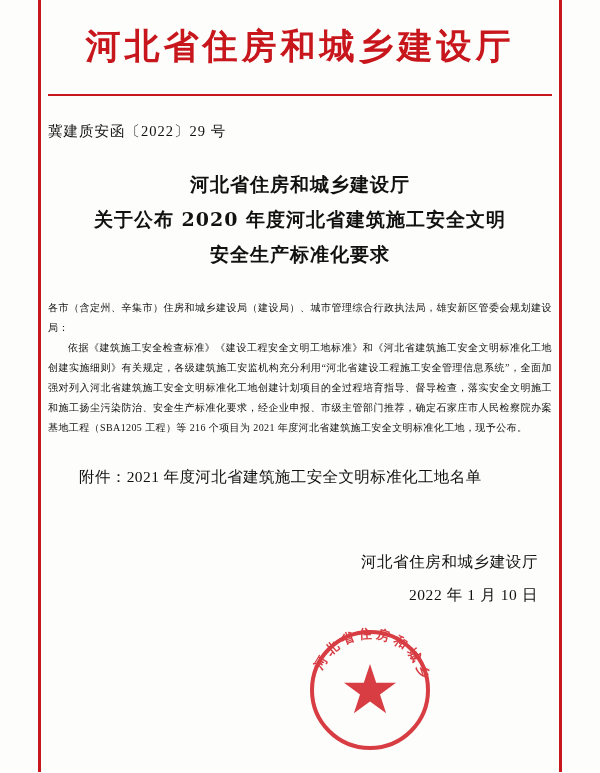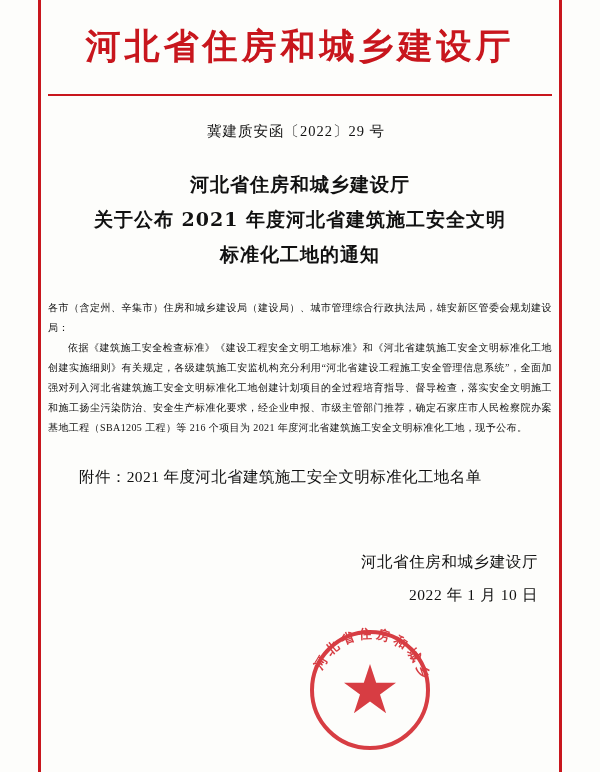--- a/index.html
+++ b/index.html
@@ -59,21 +59,21 @@
 
   .letterhead-rule {
     margin-top: 26px;
     height: 2px;
     background: #c8161d;
   }
 
   
   .doc-number {
     margin-top: 26px;
-    text-align: center;
+    text-align: left;
     font-size: 14.5px;
     letter-spacing: 1px;
     padding-right: 8px;
   }
 
   
   .doc-heading {
     margin-top: 26px;
     text-align: center;
     font-family: "DejaVu Serif", "Liberation Serif", serif;
@@ -148,22 +148,22 @@
     <div class="letterhead">
       <div class="letterhead-title">河北省住房和城乡建设厅</div>
     </div>
 
     <div class="letterhead-rule"></div>
 
     <div class="doc-number">冀建质安函〔2022〕29 号</div>
 
     <div class="doc-heading">
       <span class="doc-heading-line">河北省住房和城乡建设厅</span>
-      <span class="doc-heading-line">关于公布 2021 年度河北省建筑施工安全文明</span>
-      <span class="doc-heading-line">标准化工地的通知</span>
+      <span class="doc-heading-line">关于公布 2020 年度河北省建筑施工安全文明</span>
+      <span class="doc-heading-line">安全生产标准化要求</span>
     </div>
 
     <div class="body-text">
       <p class="para">各市（含定州、辛集市）住房和城乡建设局（建设局）、城市管理综合行政执法局，雄安新区管委会规划建设局：</p>
       <p class="para indent">依据《建筑施工安全检查标准》《建设工程安全文明工地标准》和《河北省建筑施工安全文明标准化工地创建实施细则》有关规定，各级建筑施工安监机构充分利用“河北省建设工程施工安全管理信息系统”，全面加强对列入河北省建筑施工安全文明标准化工地创建计划项目的全过程培育指导、督导检查，落实安全文明施工和施工扬尘污染防治、安全生产标准化要求，经企业申报、市级主管部门推荐，确定石家庄市人民检察院办案基地工程（SBA1205 工程）等 216 个项目为 2021 年度河北省建筑施工安全文明标准化工地，现予公布。</p>
     </div>
 
     <div class="attachment">附件：2021 年度河北省建筑施工安全文明标准化工地名单</div>
 
     <div class="signature">

